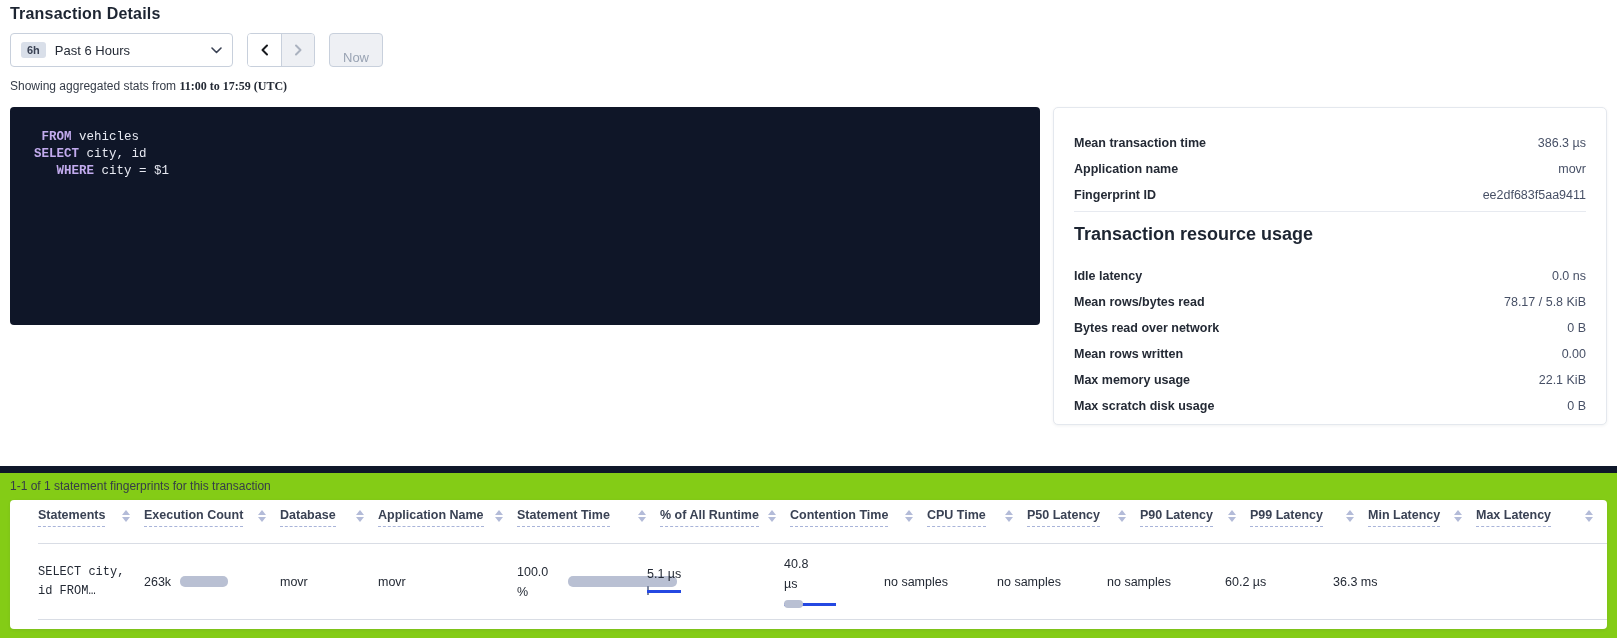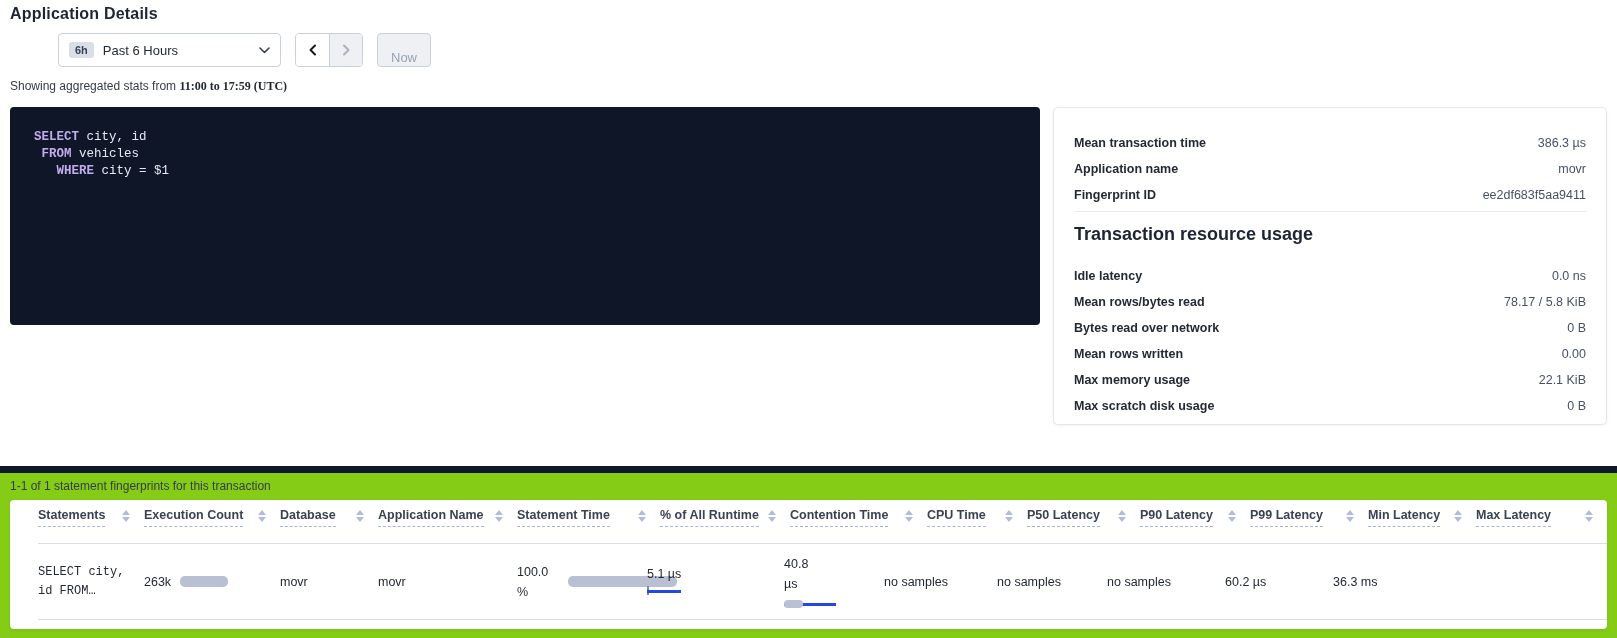--- a/index.html
+++ b/index.html
@@ -25,21 +25,21 @@
   }
   .page-title{
     position:absolute;left:10px;top:5px;
     font-size:16px;font-weight:700;color:#1d2532;letter-spacing:.2px;
   }
   
   .controls{position:absolute;left:10px;top:33px;display:flex;align-items:center;gap:14px;height:34px;}
   .time-picker{
     display:flex;align-items:center;width:223px;height:34px;
     background:#fff;border:1px solid #c8d0dc;border-radius:4px;
-    padding:0 10px;cursor:pointer;margin-left:48px;
+    padding:0 10px;cursor:pointer;
   }
   .time-badge{
     background:#d9dfe9;color:var(--ink-soft);font-size:11px;font-weight:700;
     border-radius:3px;padding:2px 6px;margin-right:9px;
   }
   .time-label{font-size:13px;color:var(--ink);}
   .time-picker svg{margin-left:auto;color:var(--ink-soft);}
   .arrow-group{display:flex;height:34px;border:1px solid #c8d0dc;border-radius:4px;overflow:hidden;}
   .arrow-btn{
     width:33px;height:100%;display:flex;align-items:center;justify-content:center;
@@ -118,21 +118,21 @@
   .w36{max-width:38px}.w42{max-width:42px}.w32{max-width:32px}
   .mini-chart{position:relative;height:10px;margin-top:5px;}
   .mini-line{position:absolute;top:4px;left:0;height:3px;background:var(--accent-blue);}
   .mini-pill{position:absolute;top:1px;left:0;height:8px;border-radius:4px;background:var(--bar-gray);}
   .mini-tick{position:absolute;top:0;left:0;width:2px;height:9px;background:#7d87a0;}
   .stacked{display:flex;flex-direction:column;justify-content:center;}
 </style>
 </head>
 <body>
 
-<h1 class="page-title">Application Details</h1>
+<h1 class="page-title">Transaction Details</h1>
 
 <div class="controls">
   <div class="time-picker">
     <span class="time-badge">6h</span>
     <span class="time-label">Past 6 Hours</span>
     <svg width="11" height="7" viewBox="0 0 11 7">
         <path d="M1 1 L5.5 5.5 L10 1" fill="none" stroke="currentColor" stroke-width="1.6" stroke-linecap="round" stroke-linejoin="round"></path>
       </svg>
   </div>
   <div class="arrow-group">
@@ -148,22 +148,22 @@
     </button>
   </div>
   <button class="now-btn">Now</button>
 </div>
 
 <div class="stats-caption">
   <span>Showing aggregated stats from </span><b>11:00 to 17:59 (UTC)</b>
 </div>
 
 <div class="sql-box">
+  <div class="sql-line"><span class="sql-kw"> FROM</span><span> vehicles</span></div>
   <div class="sql-line"><span class="sql-kw">SELECT</span><span> city, id</span></div>
-  <div class="sql-line"><span class="sql-kw"> FROM</span><span> vehicles</span></div>
   <div class="sql-line"><span class="sql-kw">   WHERE</span><span> city = $1</span></div>
 </div>
 
 <aside class="summary-card">
   <div class="sum-row">
     <span class="sum-label">Mean transaction time</span>
     <span class="sum-value">386.3 µs</span>
   </div>
   <div class="sum-row">
     <span class="sum-label">Application name</span>

